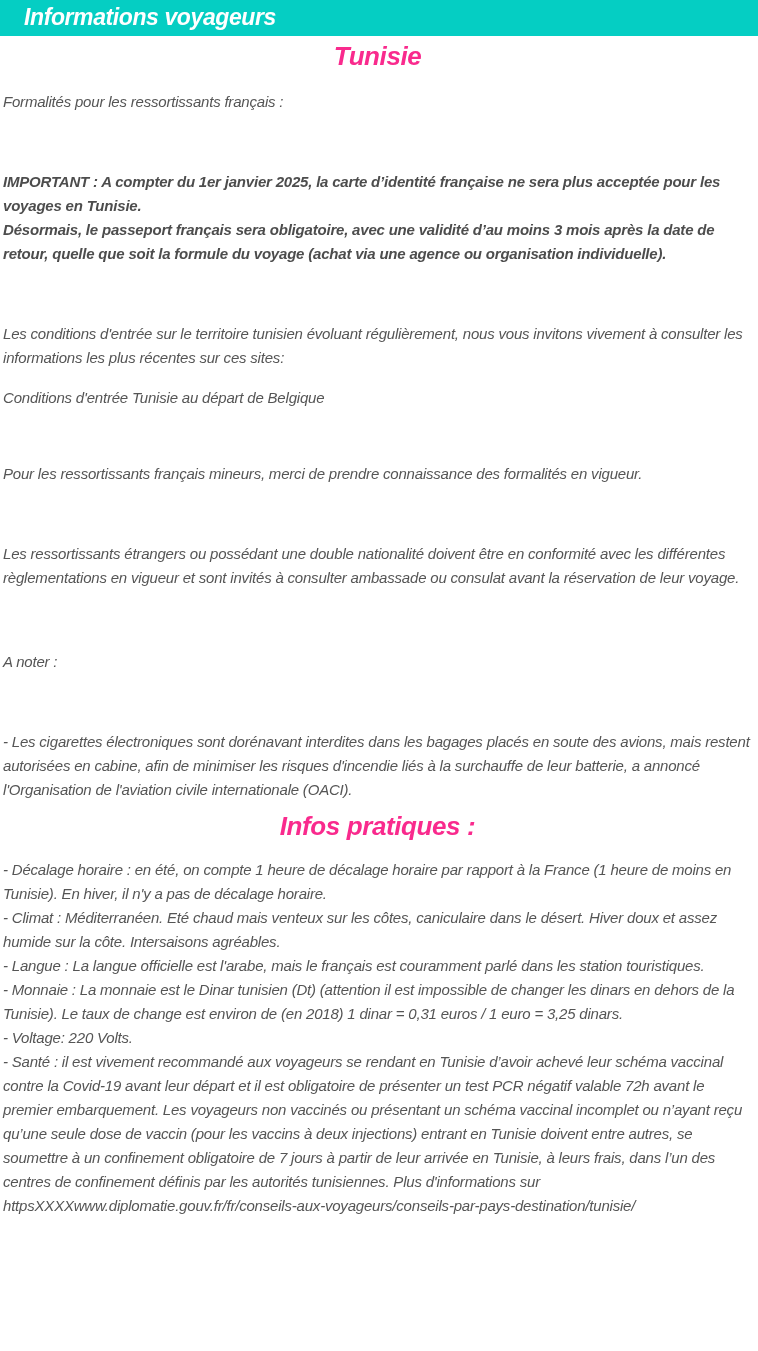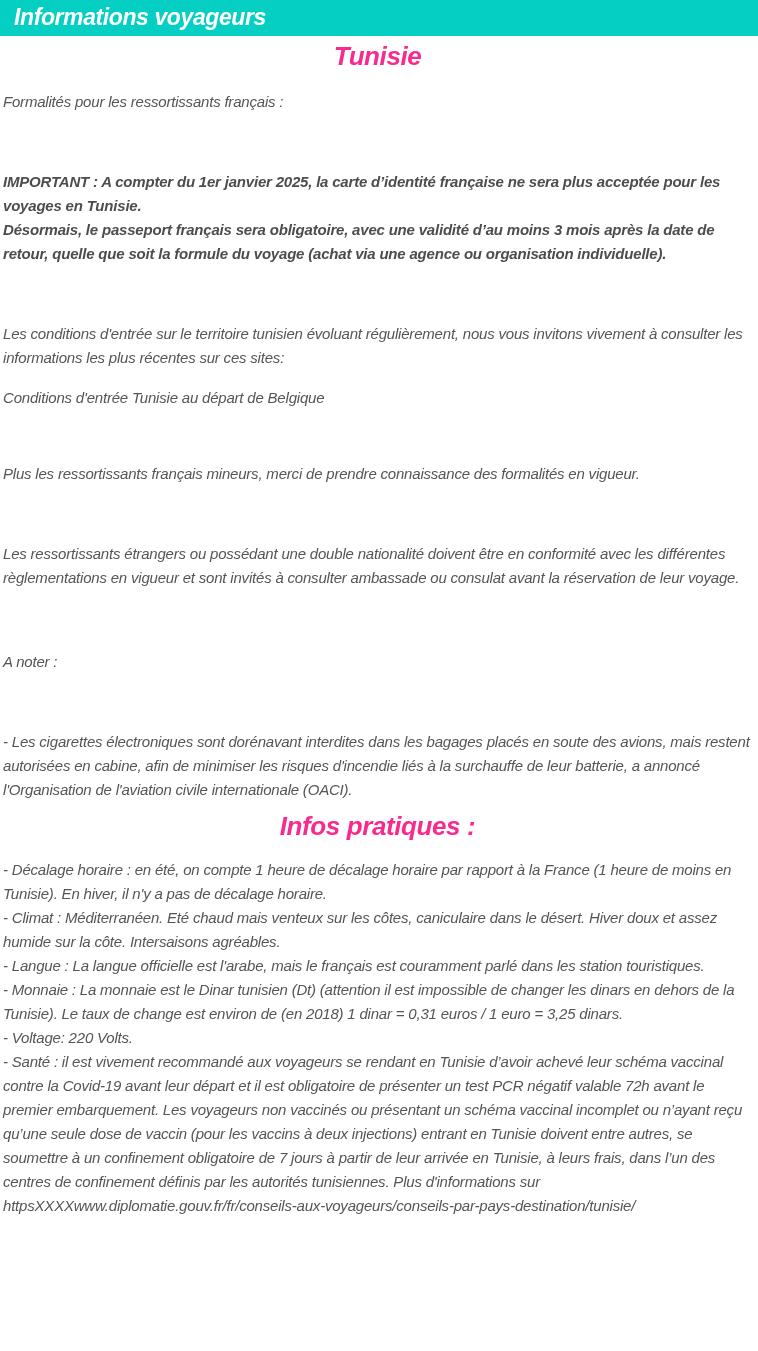--- a/index.html
+++ b/index.html
@@ -16,21 +16,21 @@
     font-family: "Liberation Sans", sans-serif;
   }
   .topbar {
     background: var(--teal);
     height: 36px;
     display: flex;
     align-items: center;
   }
   .topbar h1 {
     margin: 0;
-    padding: 0 0 2px 14px;
+    padding: 0 0 2px 24px;
     color: #ffffff;
     font-size: 23px;
     font-weight: bold;
     font-style: italic;
     letter-spacing: -0.4px;
   }
   .content {
     padding: 0 6px 20px 3px;
     color: var(--body-gray);
     font-style: italic;
@@ -82,21 +82,21 @@
   <p class="bold gap-56" data-bind-lines="content.important_notice_lines">IMPORTANT : A compter du 1er janvier 2025, la carte d’identité française ne sera plus acceptée pour les voyages en Tunisie.
 Désormais, le passeport français sera obligatoire, avec une validité d’au moins 3 mois après la date de retour, quelle que soit la formule du voyage (achat via une agence ou organisation individuelle).</p>
 
   <p class="gap-56" data-bind="content.entry_conditions_intro">Les conditions d'entrée sur le territoire tunisien évoluant régulièrement, nous vous invitons vivement à consulter les informations les plus récentes sur ces sites:</p>
 
 
   <p class="gap-16">
     <a class="text-link" data-bind="content.link_conditions_belgium">Conditions d'entrée Tunisie au départ de Belgique</a>
   </p>
 
-  <p class="gap-52" data-bind="content.minors_note">Plus les ressortissants français mineurs, merci de prendre connaissance des formalités en vigueur.</p>
+  <p class="gap-52" data-bind="content.minors_note">Pour les ressortissants français mineurs, merci de prendre connaissance des formalités en vigueur.</p>
 
   <p class="gap-56" data-bind="content.foreigners_note">Les ressortissants étrangers ou possédant une double nationalité doivent être en conformité avec les différentes règlementations en vigueur et sont invités à consulter ambassade ou consulat avant la réservation de leur voyage.</p>
 
   <p class="gap-60" data-bind="content.note_label">A noter :</p>
 
   <p class="gap-56" data-bind="content.ecigarettes_note">- Les cigarettes électroniques sont dorénavant interdites dans les bagages placés en soute des avions, mais restent autorisées en cabine, afin de minimiser les risques d'incendie liés à la surchauffe de leur batterie, a annoncé l'Organisation de l'aviation civile internationale (OACI).</p>
 
 
   <h2 class="section-heading practical" data-bind="content.practical_heading">Infos pratiques :</h2>
 

